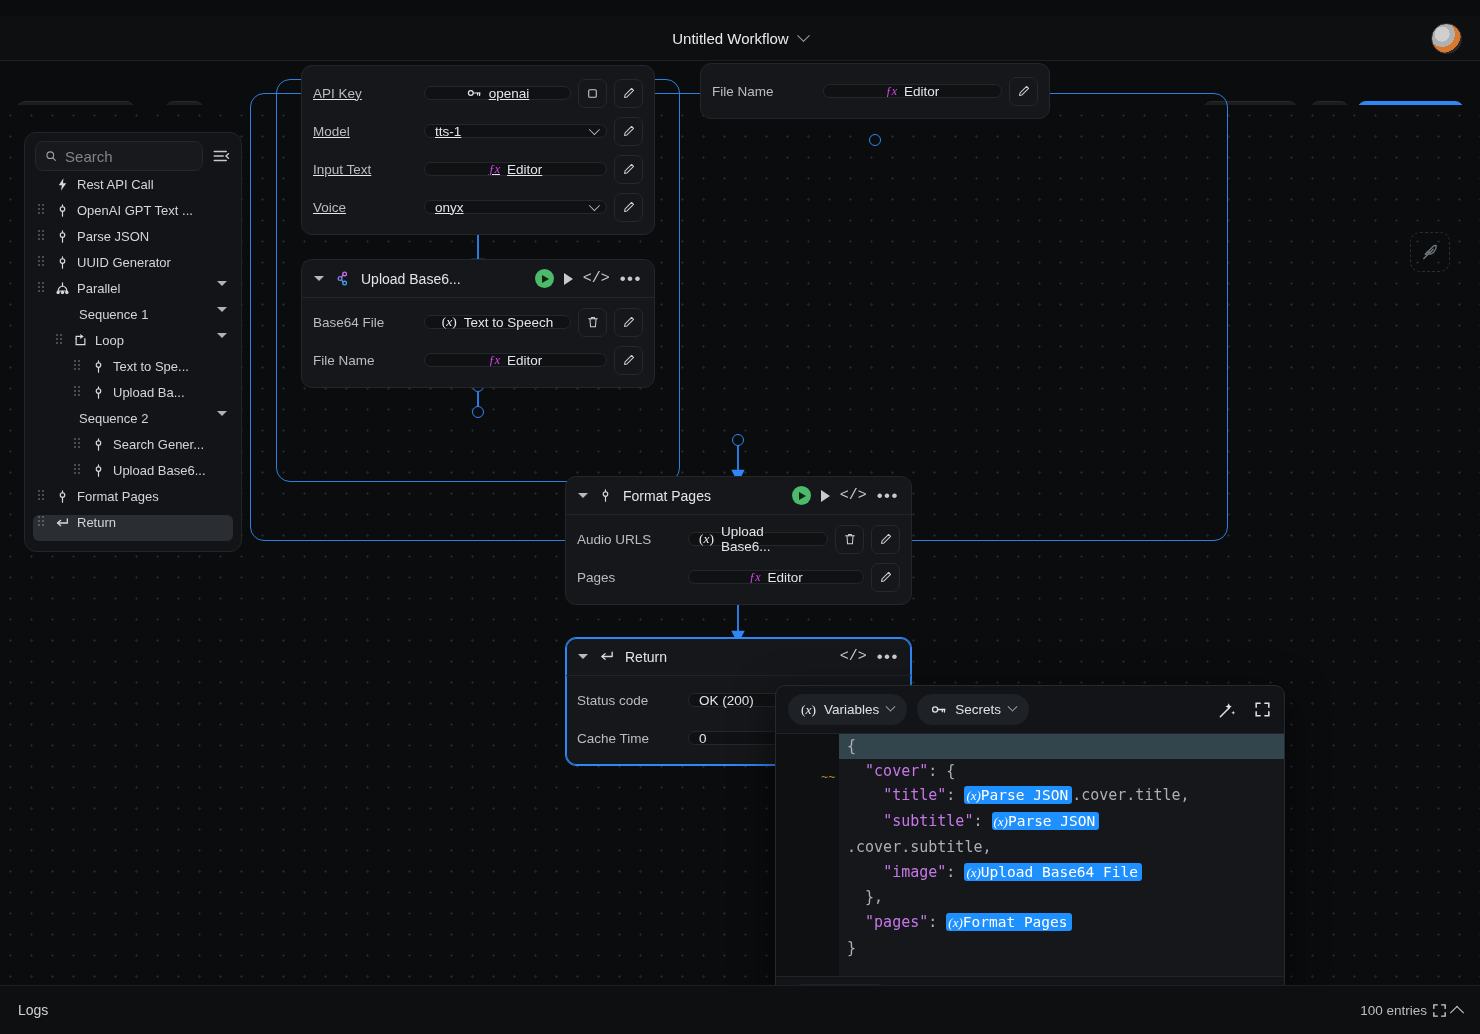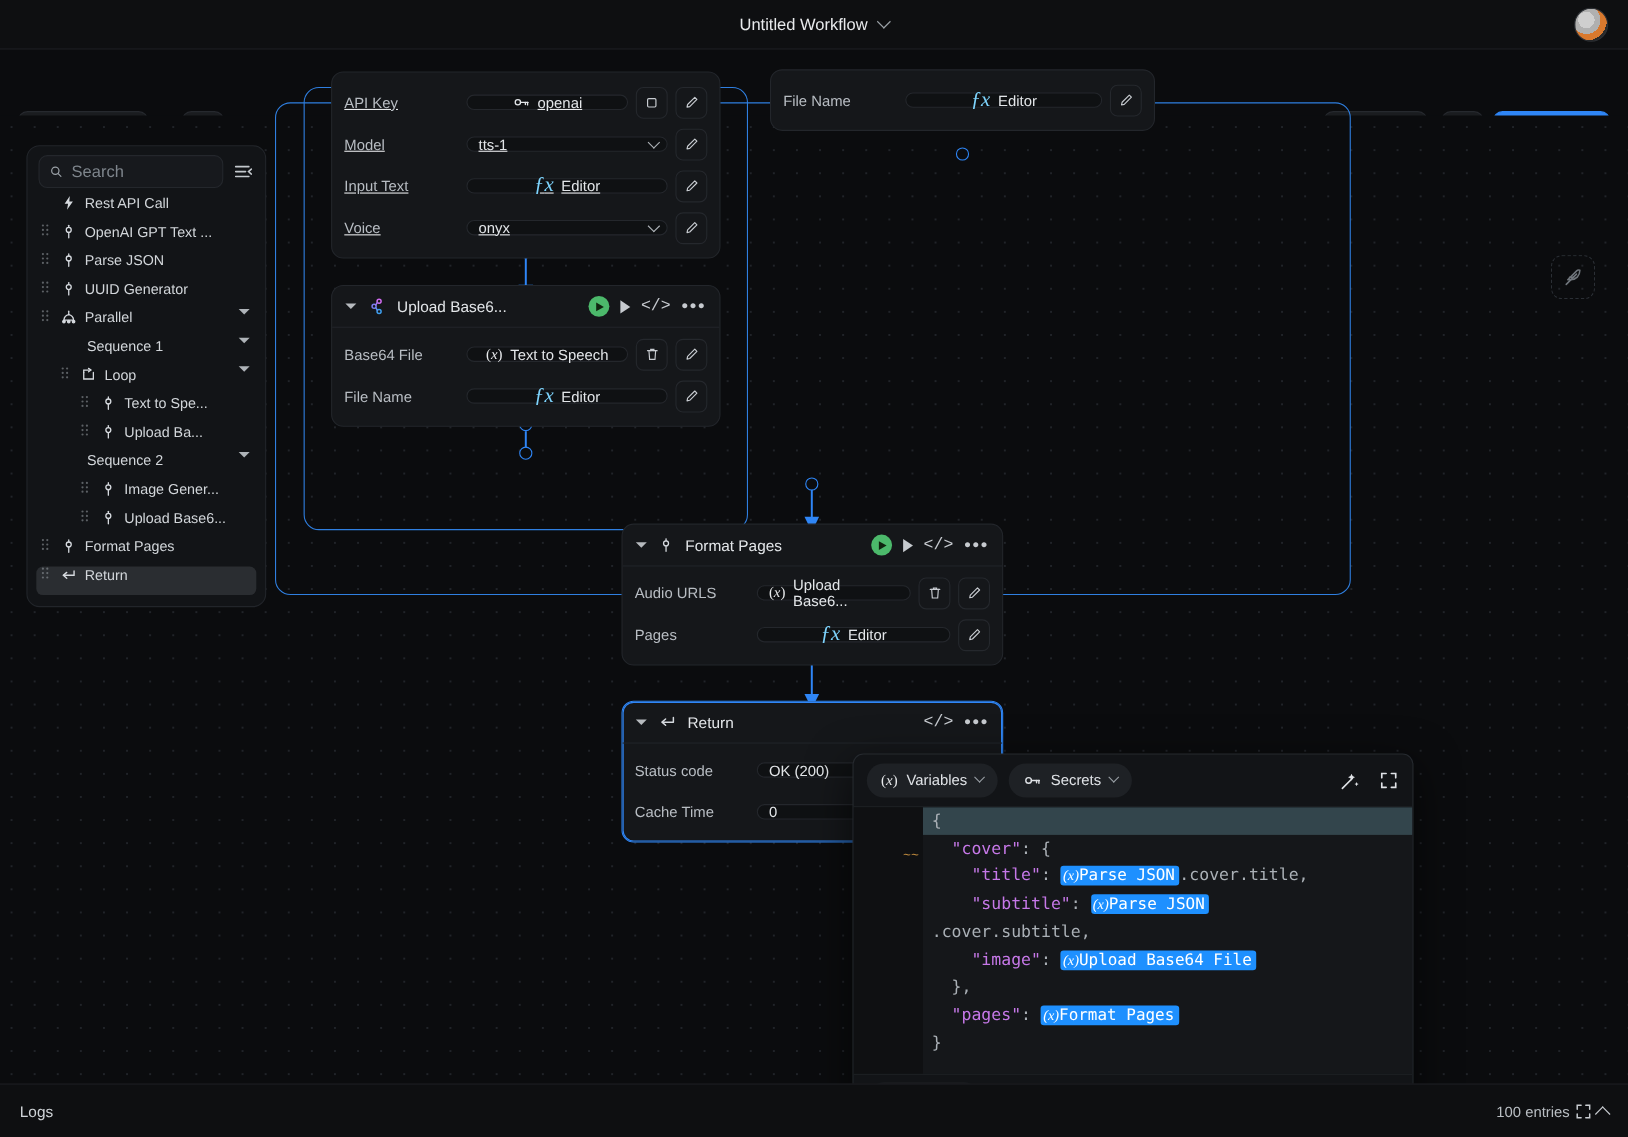--- a/index.html
+++ b/index.html
@@ -7,21 +7,21 @@
     width: 1480px; height: 1034px;
     background: #0b0c0e;
     font-family: "Liberation Sans", sans-serif;
     color: #e6e8ea;
     overflow: hidden;
   }
   .app { position: relative; width: 1480px; height: 1034px; }
 
   
   .titlebar {
-    position: absolute; left: 0; top: 0; width: 1480px; height: 45px;
+    position: absolute; left: 0; top: 16px; width: 1480px; height: 45px;
     background: #0e0f11;
     border-bottom: 1px solid #1d1f23;
     display: flex; align-items: center; justify-content: center;
   }
   .wf-title { display: flex; align-items: center; gap: 10px; font-size: 15px; color: #e8eaec; }
   .chev { display:inline-block; width: 9px; height: 9px; border-right: 1.6px solid #9aa0a6;
           border-bottom: 1.6px solid #9aa0a6; transform: rotate(45deg) translate(-2px,-2px); }
   .avatar {
     position: absolute; right: 18px; top: 7px; width: 31px; height: 31px; border-radius: 50%;
     background: radial-gradient(circle at 35% 35%, #cfcfcf 0 28%, #b0b0b0 28% 48%, #d9792e 48% 70%, #2a2a2a 70% 100%);
@@ -122,21 +122,21 @@
   .row-label { font-size: 13.5px; color: #b8bdc3; width: 104px; flex: 0 0 104px; }
   .field {
     flex: 1; height: 14px; background: #0f1113; border: 1px solid #24272c; border-radius: 7px;
     display: flex; align-items: center; justify-content: center; gap: 7px;
     font-size: 13.5px; color: #e3e6e9; padding: 0 10px; cursor: pointer; position: relative;
   }
   .field.left { justify-content: flex-start; }
   .field .ddchev { position: absolute; right: 9px; width: 8px; height: 8px;
                    border-right: 1.6px solid #aeb3b8; border-bottom: 1.6px solid #aeb3b8;
                    transform: rotate(45deg) translateY(-2px); }
-  .fx { font-family: "Liberation Serif", serif; font-style: italic; font-size: 19px; color: #7dd3fc; }
+  .fx { font-family: "Liberation Serif", serif; font-style: italic; font-size: 12px; color: #d946ef; }
   .xvar { font-family: "Liberation Serif", serif; font-size: 13.5px; color: #e8eaec; }
   .sq-btn {
     width: 29px; height: 29px; flex: 0 0 29px; background: #15171a; border: 1px solid #25282d;
     border-radius: 7px; display: flex; align-items: center; justify-content: center; cursor: pointer;
   }
   .port {
     position: absolute; width: 12px; height: 12px; border-radius: 50%;
     background: #0b0c0e; border: 1.8px solid #2f86f6;
   }
 
@@ -406,21 +406,21 @@
             <span class="grip">
               <i></i>
             </span>
             <span class="nico">
               <svg width="15" height="15" viewBox="0 0 24 24" fill="none" stroke="#d6dadf" stroke-width="1.9" stroke-linecap="round">
                 <circle cx="12" cy="9.6" r="3.6"></circle>
                 <path d="M12 13.2 V21"></path>
                 <path d="M12 3 V6"></path>
               </svg>
             </span>
-            <span class="sb-label">Image Gener...</span>
+            <span class="sb-label">Search Gener...</span>
           </div>
           <div class="sb-item ind2">
             <span class="grip">
               <i></i>
             </span>
             <span class="nico">
               <svg width="15" height="15" viewBox="0 0 24 24" fill="none" stroke="#d6dadf" stroke-width="1.9" stroke-linecap="round">
                 <circle cx="12" cy="9.6" r="3.6"></circle>
                 <path d="M12 13.2 V21"></path>
                 <path d="M12 3 V6"></path>

